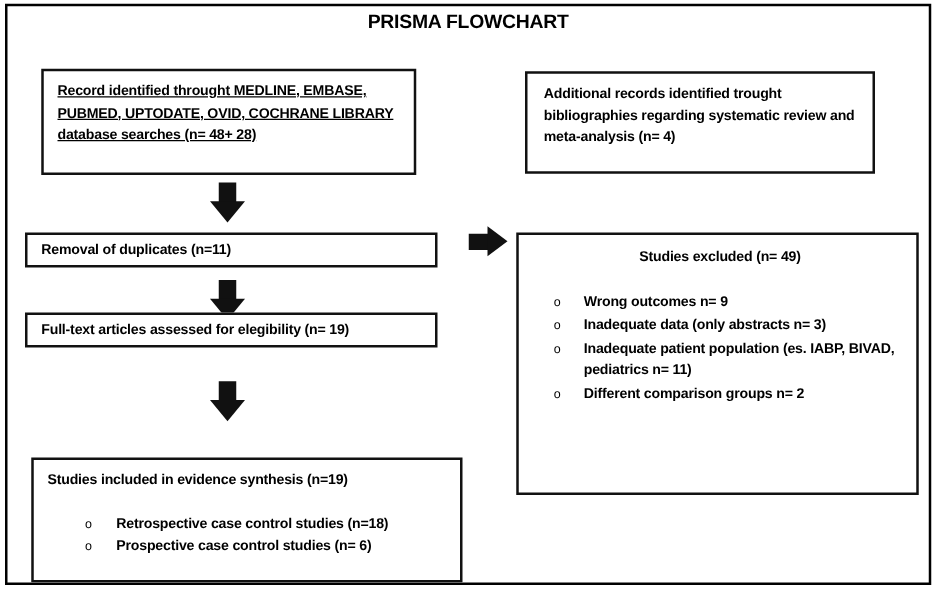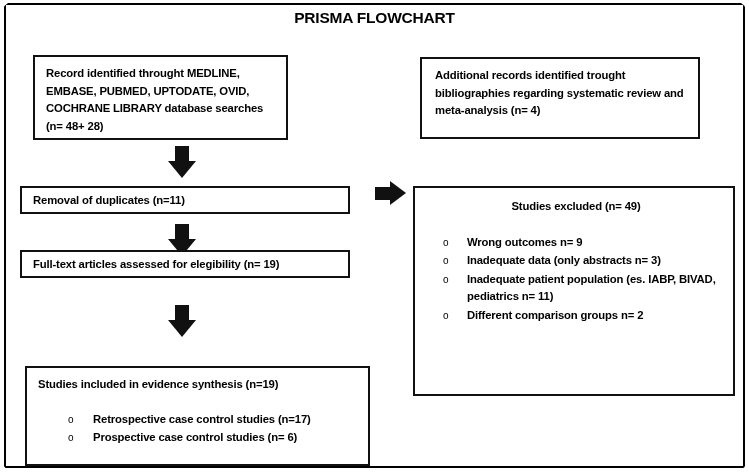--- a/index.html
+++ b/index.html
@@ -11,21 +11,20 @@
     font-family: "Liberation Sans", sans-serif;
     -webkit-font-smoothing: antialiased;
   }
 
   #canvas {
     position: relative;
     width: 749px;
     height: 473px;
     background: #ffffff;
     overflow: hidden;
-    border-radius: 18px;
   }
 
   
   .outer-frame {
     position: absolute;
     left: 4px;
     top: 3px;
     width: 741px;
     height: 465px;
     border: 2px solid #000000;
@@ -52,21 +51,21 @@
     border: 2.2px solid #111111;
     background: #ffffff;
     color: #000000;
     font-size: 11.3px;
     font-weight: bold;
     line-height: 17.5px;
     letter-spacing: -0.15px;
     padding: 8px 10px 8px 11px;
   }
 
-  #box-records       { left: 33px;  top: 55px;  width: 255px; height: 85px; }
+  #box-records       { left: 33px;  top: 55px;  width: 300px; height: 85px; text-decoration: underline; }
   #box-additional    { left: 420px; top: 57px;  width: 280px; height: 82px;
                        padding-left: 13px; }
   #box-duplicates    { left: 20px;  top: 186px; width: 330px; height: 28px;
                        padding: 4px 10px 0 11px; }
   #box-fulltext      { left: 20px;  top: 250px; width: 330px; height: 28px;
                        padding: 4px 10px 0 11px; }
   #box-included      { left: 25px;  top: 366px; width: 345px; height: 100px;
                        padding: 8px 10px 8px 11px; }
   #box-excluded      { left: 413px; top: 186px; width: 322px; height: 210px;
                        padding: 10px 8px 8px 8px; }
@@ -223,21 +222,21 @@
   </div>
 
   <div class="arrow-down" id="arrow-3">
     <span class="shaft"></span>
     <span class="head"></span>
   </div>
 
   <div class="box" id="box-included">
     <span class="box-heading">Studies included in evidence synthesis (n=19)</span>
     <ul class="bullet-list">
-        <li>Retrospective case control studies (n=17)</li>
+        <li>Retrospective case control studies (n=18)</li>
         <li>Prospective case control studies (n= 6)</li>
       </ul>
   </div>
 
   <div class="box" id="box-excluded">
     <span class="excluded-heading">Studies excluded (n= 49)</span>
     <ul class="bullet-list">
         <li>Wrong outcomes n= 9</li>
         <li>Inadequate data (only abstracts n= 3)</li>
         <li>Inadequate patient population (es. IABP, BIVAD, pediatrics n= 11)</li>

